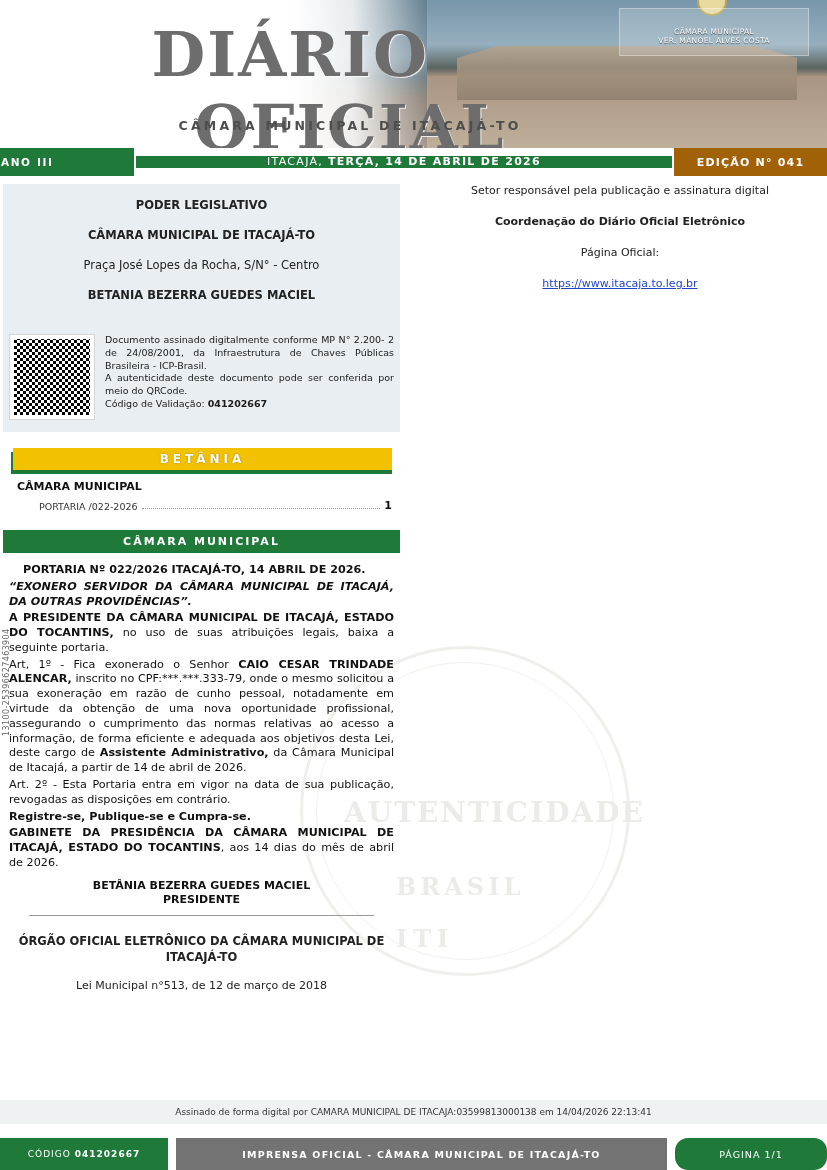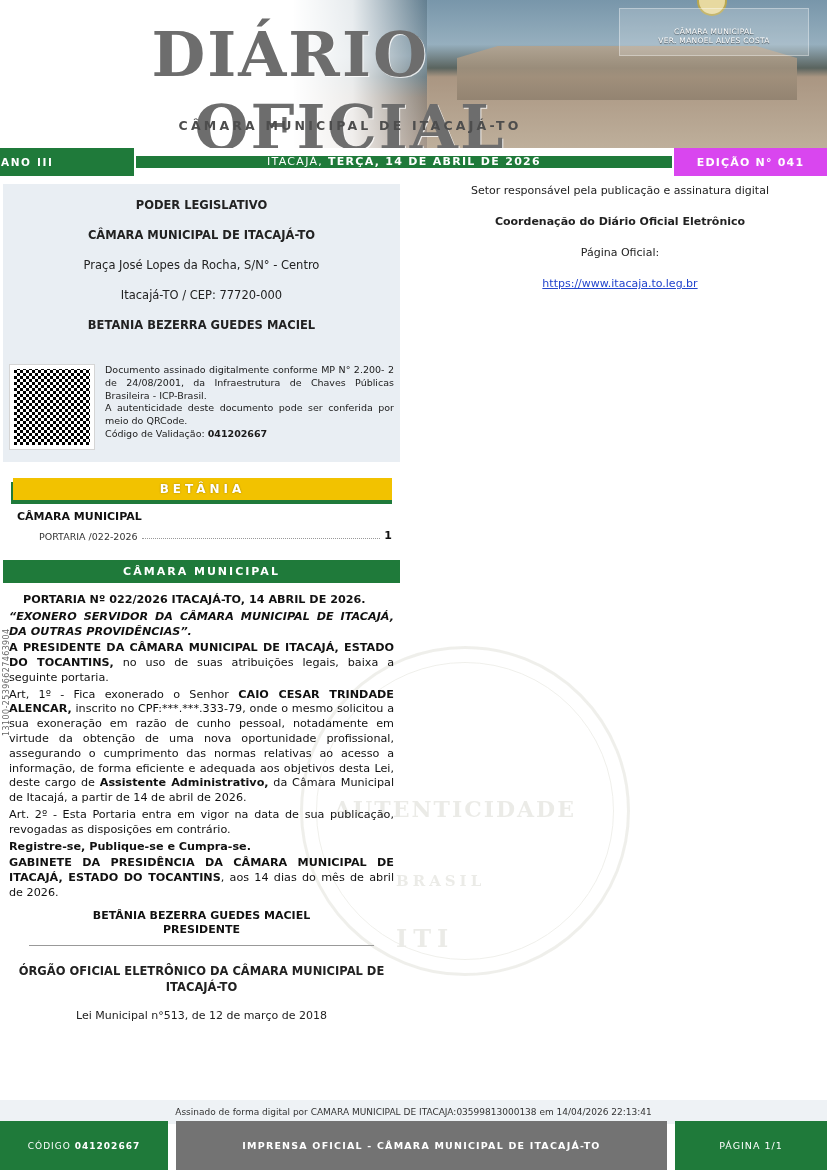--- a/index.html
+++ b/index.html
@@ -134,21 +134,21 @@
     font-size:10.5px; letter-spacing:1.6px; font-weight:600;
     display:flex; align-items:center; padding-left:1px;
   }
   .banner-mid {
     flex:1; margin:8px 2px; background:#1f7a3a; color:#ffffff;
     display:flex; align-items:flex-end; justify-content:center;
     font-size:11px; letter-spacing:1.3px;
   }
   .banner-mid b { font-weight:bold; }
   .banner-ed {
-    width:153px; background:#d946ef; color:#ffffff;
+    width:153px; background:#a16207; color:#ffffff;
     font-size:11px; letter-spacing:1.2px; font-weight:bold;
     display:flex; align-items:center; justify-content:center;
   }
 
   
   .page {
     position:relative;
     width:827px;
     padding: 8px 0 0 0;
     height: 950px;
@@ -162,24 +162,24 @@
   }
   .watermark .ring {
     position:absolute; left:0; top:0; width:330px; height:330px;
     border:3px solid #8a8a6a; border-radius:50%;
   }
   .watermark .ring2 {
     position:absolute; left:16px; top:16px; width:298px; height:298px;
     border:1px solid #8a8a6a; border-radius:50%;
   }
   .watermark .wtext1{
-    position:absolute; left:34px; top:150px; font-size:22px; color:#6b6b4e; letter-spacing:2px; font-weight:bold;
+    position:absolute; left:44px; top:150px; font-size:28px; color:#6b6b4e; letter-spacing:2px; font-weight:bold;
   }
   .watermark .wtext2{
-    position:absolute; left:96px; top:226px; font-size:15px; color:#6b6b4e; letter-spacing:4px; font-weight:bold;
+    position:absolute; left:96px; top:226px; font-size:24px; color:#6b6b4e; letter-spacing:4px; font-weight:bold;
   }
   .watermark .wtext3{
     position:absolute; left:96px; top:278px; font-size:24px; color:#6b6b4e; letter-spacing:6px; font-weight:bold;
   }
 
   .sidecode {
     position:absolute; left:2px; top:560px;
     font-size:8px; color:#666;
     transform: rotate(-90deg);
     transform-origin: left top;
@@ -272,27 +272,27 @@
 
   
   .assinatura {
     position:absolute; left:0; bottom:46px; width:827px;
     background:#eef2f5;
     text-align:center;
     font-size:9px; color:#333;
     padding:7px 0;
   }
   .footer-row {
-    position:absolute; left:0; bottom:0; width:827px; height:49px;
+    position:absolute; left:0; bottom:0; width:827px; height:32px;
     display:flex; gap:8px;
   }
   .f-left { width:168px; background:#1f7a3a; color:#fff; display:flex; align-items:center; justify-content:center; font-size:9px; letter-spacing:1px;}
   .f-left b{ font-weight:bold; margin-left:4px;}
   .f-mid { flex:1; background:#737373; color:#fff; display:flex; align-items:center; justify-content:center; font-size:9.5px; font-weight:bold; letter-spacing:1.2px;}
-  .f-right { width:152px; background:#1f7a3a; color:#fff; display:flex; align-items:center; justify-content:center; font-size:9.5px; letter-spacing:1px;}
+  .f-right { width:152px; background:#1f7a3a; color:#fff; display:flex; align-items:center; justify-content:center; font-size:9.5px; letter-spacing:1px;border-radius:13px;}
 </style>
 </head>
 <body>
 
 <div class="masthead">
   <div class="masthead-photo">
     <div class="photo-building"></div>
     <div class="photo-flags">
       <i></i>
         <i></i>
@@ -340,21 +340,20 @@
 
   <div class="sidecode">13100-25396627463904</div>
 
   <div class="col-left">
 
 
     <div class="ident-box">
       <p class="b">PODER LEGISLATIVO</p>
       <p class="b">CÂMARA MUNICIPAL DE ITACAJÁ-TO</p>
       <p>Praça José Lopes da Rocha, S/N° - Centro</p>
-      <p>Itacajá-TO / CEP: 77720-000</p>
       <p class="b">BETANIA BEZERRA GUEDES MACIEL</p>
     </div>
 
     <div class="sign-box">
       <div class="qr">
           <div class="qr-inner"></div>
         </div>
       <div class="sign-text">
         <div>Documento assinado digitalmente conforme MP N° 2.200- 2 de 24/08/2001, da Infraestrutura de Chaves Públicas Brasileira - ICP-Brasil.</div>
         <div>A autenticidade deste documento pode ser conferida por meio do QRCode.</div>

